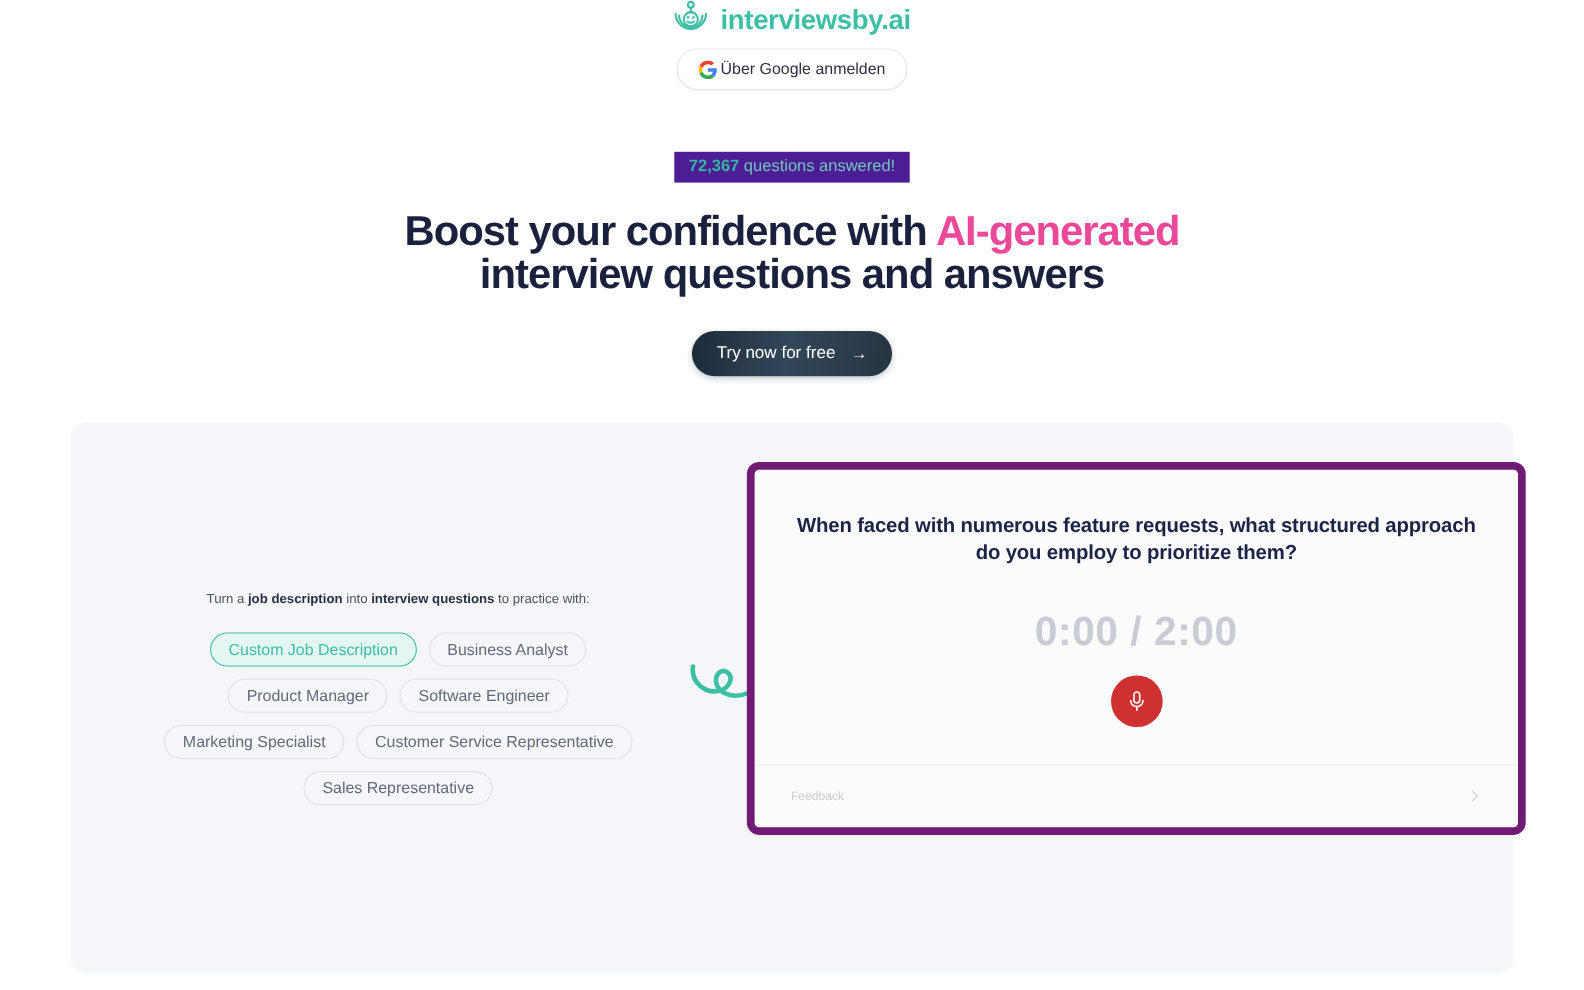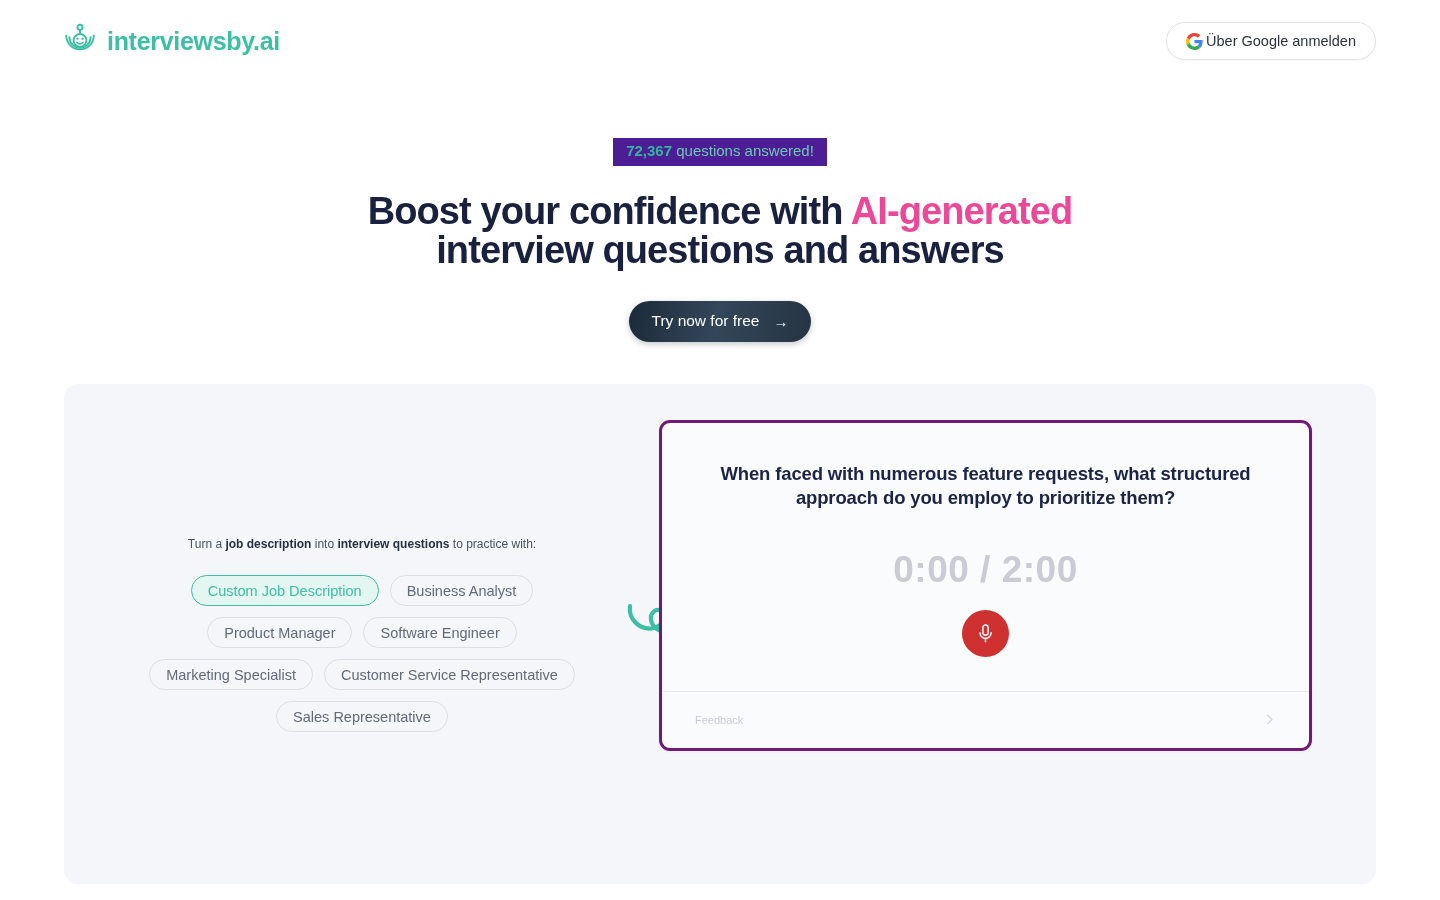--- a/index.html
+++ b/index.html
@@ -18,20 +18,21 @@
     -webkit-font-smoothing: antialiased;
   }
 
   
   .site-header {
     height: 82px;
     display: flex;
     align-items: center;
     justify-content: space-between;
     padding: 0 64px 0 64px;
+    flex-direction: column;
   }
 
   .brand {
     display: flex;
     align-items: center;
     gap: 11px;
     text-decoration: none;
   }
 
   .brand-icon {
@@ -181,25 +182,25 @@
     left: 559px;
     top: 213px;
     width: 84px;
     height: 46px;
     pointer-events: none;
   }
 
   
   .interview-card {
     position: absolute;
-    left: 595px;
+    left: 615px;
     top: 36px;
-    width: 653px;
+    width: 708px;
     background: #fafbfc;
-    border: 3px solid #701a75;
+    border: 7px solid #701a75;
     border-radius: 11px;
     box-shadow: 0 1px 3px rgba(16,24,40,0.05);
     overflow: hidden;
   }
 
   .card-main {
     padding: 39px 36px 34px;
     text-align: center;
   }
 

